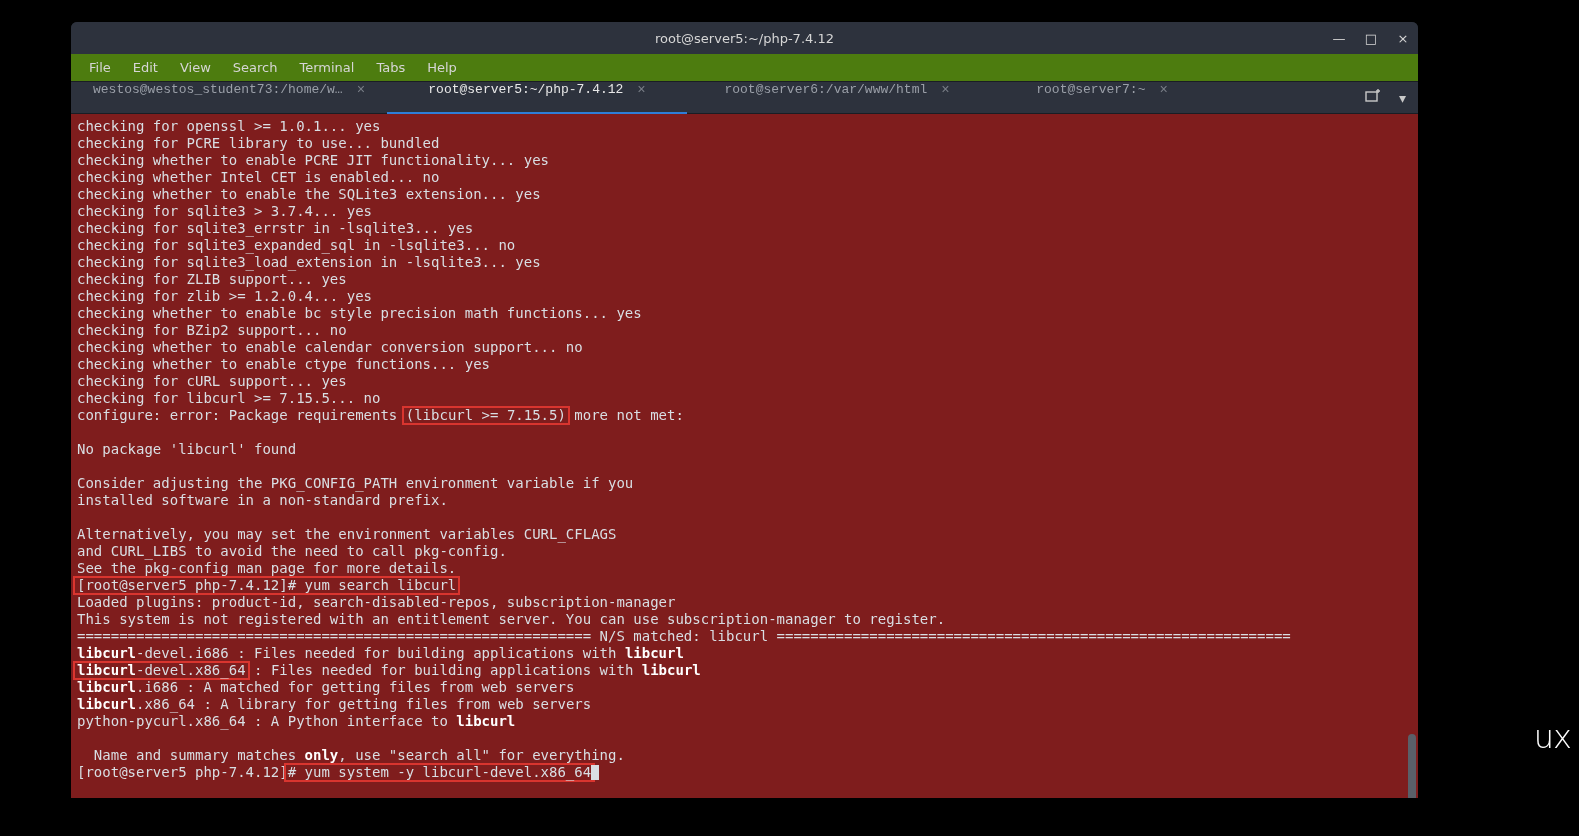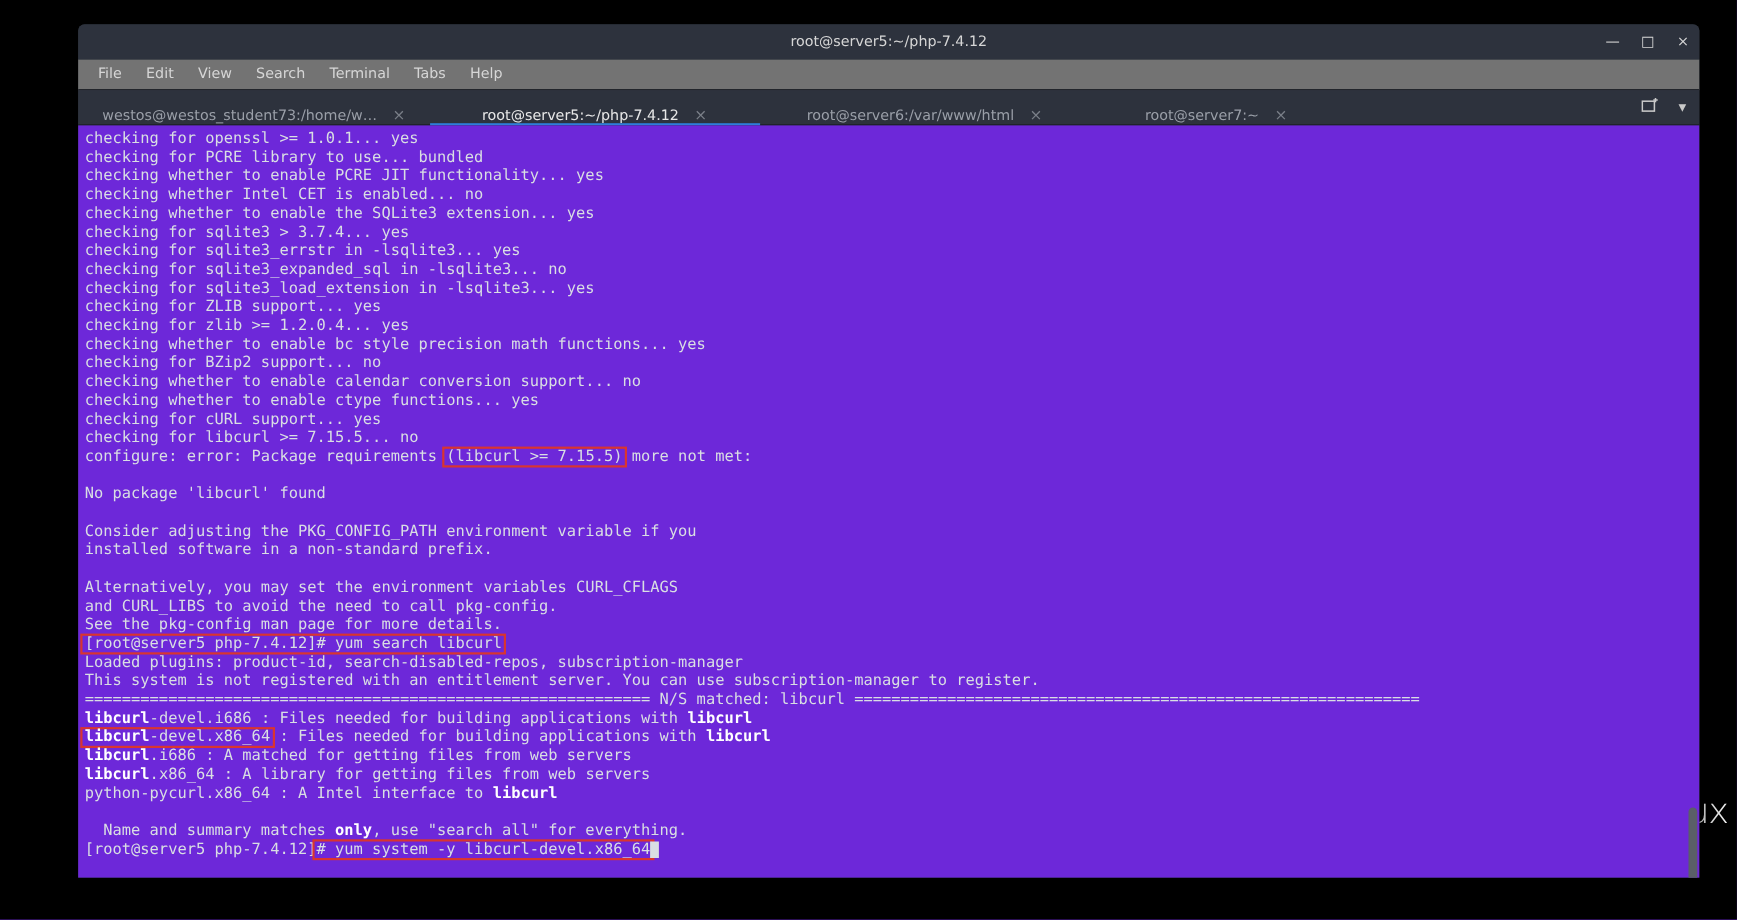--- a/index.html
+++ b/index.html
@@ -17,21 +17,21 @@
   top: 718px;
   color: #fff;
   font-size: 32px;
   font-weight: 300;
   letter-spacing: -1px;
 }
 .window {
   position: absolute;
   left: 71px;
   top: 22px;
-  width: 1474px;
+  width: 1347px;
   height: 776px;
   background: #252a33;
   border-radius: 6px 6px 0 0;
   box-shadow: 0 8px 40px rgba(0,0,0,0.6);
   display: flex;
   flex-direction: column;
   overflow: hidden;
 }
 .titlebar {
   height: 32px;
@@ -51,21 +51,21 @@
 }
 .titlebar .controls span {
   width: 14px;
   text-align: center;
   color: #d6d6d6;
   cursor: pointer;
   font-size: 13px;
 }
 .menubar {
   height: 28px;
-  background: #737373;
+  background: #4d7c0f;
   display: flex;
   align-items: center;
   padding: 0 8px;
   gap: 2px;
   color: #d6d6d6;
   font-size: 13px;
   border-bottom: 1px solid #1a1d24;
 }
 .menubar .item {
   padding: 4px 10px;
@@ -73,28 +73,29 @@
 }
 .tabbar {
   height: 32px;
   background: #2d323d;
   display: flex;
   align-items: stretch;
   border-bottom: 1px solid #1a1d24;
 }
 .tab {
   display: flex;
-  align-items: flex-end;
+  align-items: flex-start;
   padding: 0 22px;
   color: #9a9fa8;
   font-size: 13px;
   cursor: pointer;
   position: relative;
   gap: 14px;
   min-width: 0;
+  font-family: Liberation Mono, monospace;
 }
 .tab.active {
   color: #e8e8e8;
 }
 .tab.active::after {
   content: "";
   position: absolute;
   bottom: -1px;
   left: 0;
   right: 0;
@@ -115,21 +116,21 @@
   margin-left: auto;
   display: flex;
   align-items: center;
   padding: 0 12px;
   gap: 18px;
   color: #c9c9c9;
 }
 .tab-actions span { cursor: pointer; font-size: 14px; }
 .terminal {
   flex: 1;
-  background: #6d28d9;
+  background: #7f1d1d;
   color: #d9dee3;
   font-family: "DejaVu Sans Mono", monospace;
   font-size: 14px;
   line-height: 17px;
   padding: 4px 6px;
   white-space: pre;
   overflow: hidden;
   position: relative;
 }
 .terminal .bold { font-weight: bold; color: #ffffff; }
@@ -247,21 +248,21 @@
 and CURL_LIBS to avoid the need to call pkg-config.
 See the pkg-config man page for more details.</span>
 <span class="hl-red">[root@server5 php-7.4.12]# yum search libcurl</span>
 <span>Loaded plugins: product-id, search-disabled-repos, subscription-manager
 This system is not registered with an entitlement server. You can use subscription-manager to register.
 ============================================================= N/S matched: libcurl =============================================================</span>
 <span class="bold">libcurl</span><span>-devel.i686 : Files needed for building applications with </span><span class="bold">libcurl</span>
 <span class="hl-red"><span class="bold">libcurl</span><span>-devel.x86_64</span></span><span> : Files needed for building applications with </span><span class="bold">libcurl</span>
 <span class="bold">libcurl</span><span>.i686 : A matched for getting files from web servers</span>
 <span class="bold">libcurl</span><span>.x86_64 : A library for getting files from web servers</span>
-<span>python-pycurl.x86_64 : A Intel interface to </span><span class="bold">libcurl</span>
+<span>python-pycurl.x86_64 : A Python interface to </span><span class="bold">libcurl</span>
 
 <span>  Name and summary matches </span><span class="bold">only</span><span>, use "search all" for everything.</span>
 <span>[root@server5 php-7.4.12]</span><span class="hl-red"># yum system -y libcurl-devel.x86_64</span><span class="cursor"></span></div>
 
   <div class="scrollbar">
     <div class="scroll-thumb"></div>
   </div>
 </div>
 
 </body></html>

